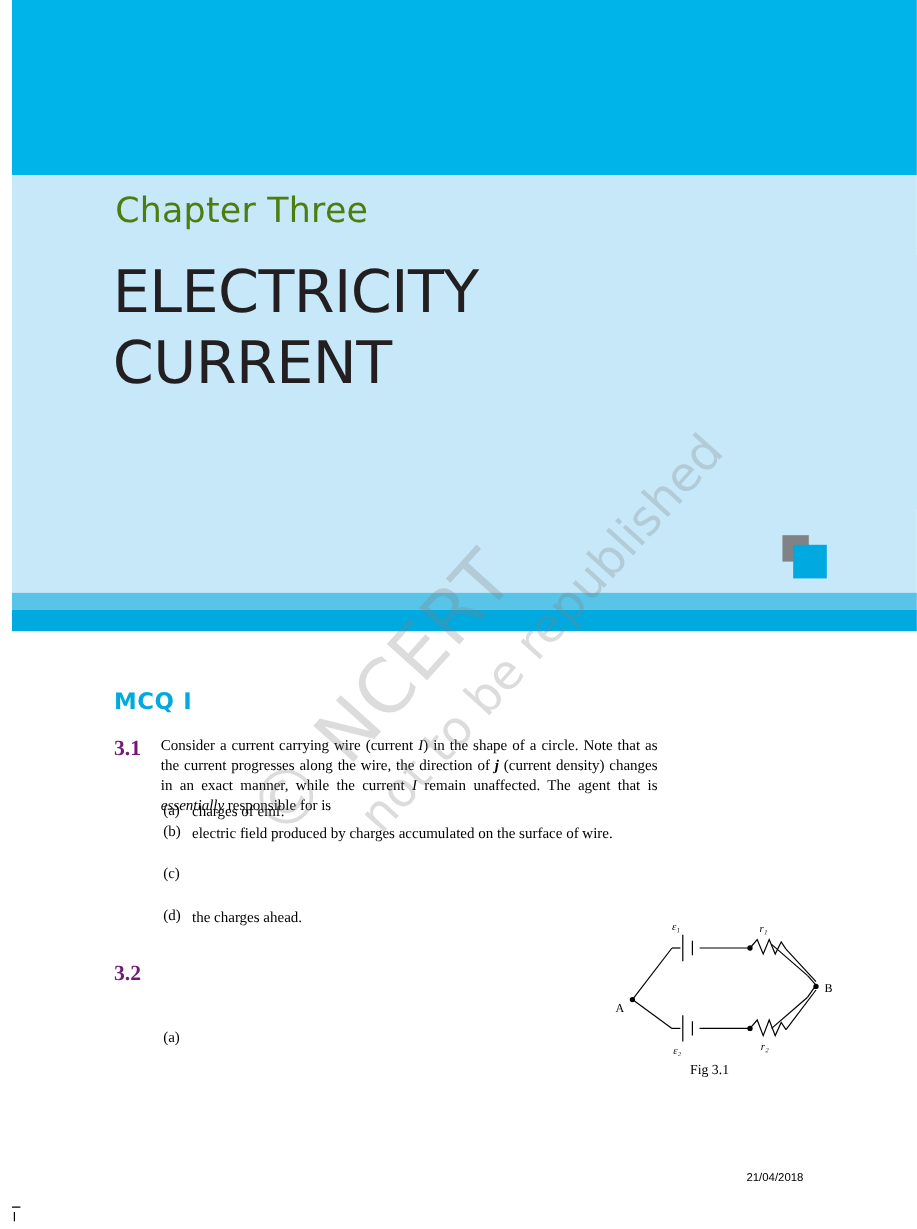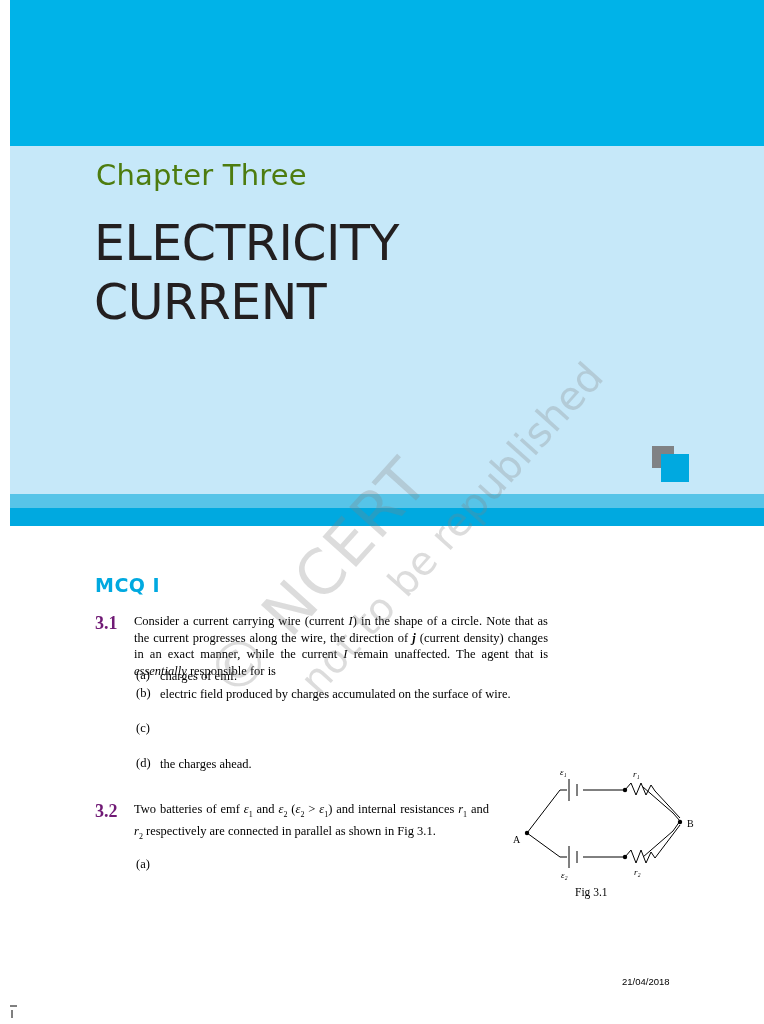--- a/index.html
+++ b/index.html
@@ -228,26 +228,20 @@
 
   <div class="opt-lbl" style="left:136px; top:686px;">(b)</div>
   <div class="opt" style="left:160px; top:686px; width:390px;">electric field produced by charges accumulated on the surface of wire.</div>
 
   <div class="opt-lbl" style="left:136px; top:721px;">(c)</div>
 
   <div class="opt-lbl" style="left:136px; top:756px;">(d)</div>
   <div class="opt" style="left:160px; top:756px; width:390px;">the charges ahead.</div>
 
   <div class="q-num" style="left:95px; top:801px;">3.2</div>
-  <div class="q-body" style="left:134px; top:801px; width:355px;">
-    Two batteries of emf <i class="var">ε</i><sub>1</sub> and <i class="var">ε</i><sub>2</sub>
-    (<i class="var">ε</i><sub>2</sub> &gt; <i class="var">ε</i><sub>1</sub>) and internal
-    resistances <i class="var">r</i><sub>1</sub> and <i class="var">r</i><sub>2</sub> respectively are connected in parallel
-    as shown in Fig 3.1.
-  </div>
 
   <div class="opt-lbl" style="left:136px; top:857px;">(a)</div>
 
   <div class="figure-box">
     <svg width="215" height="115" viewBox="0 0 215 115" xmlns="http://www.w3.org/2000/svg">
       <g stroke="#000" stroke-width="1" fill="none">
 
         <line x1="22" y1="68" x2="55" y2="25"></line>
         <line x1="55" y1="25" x2="62" y2="25"></line>
         <line x1="78" y1="25" x2="120" y2="25"></line>

